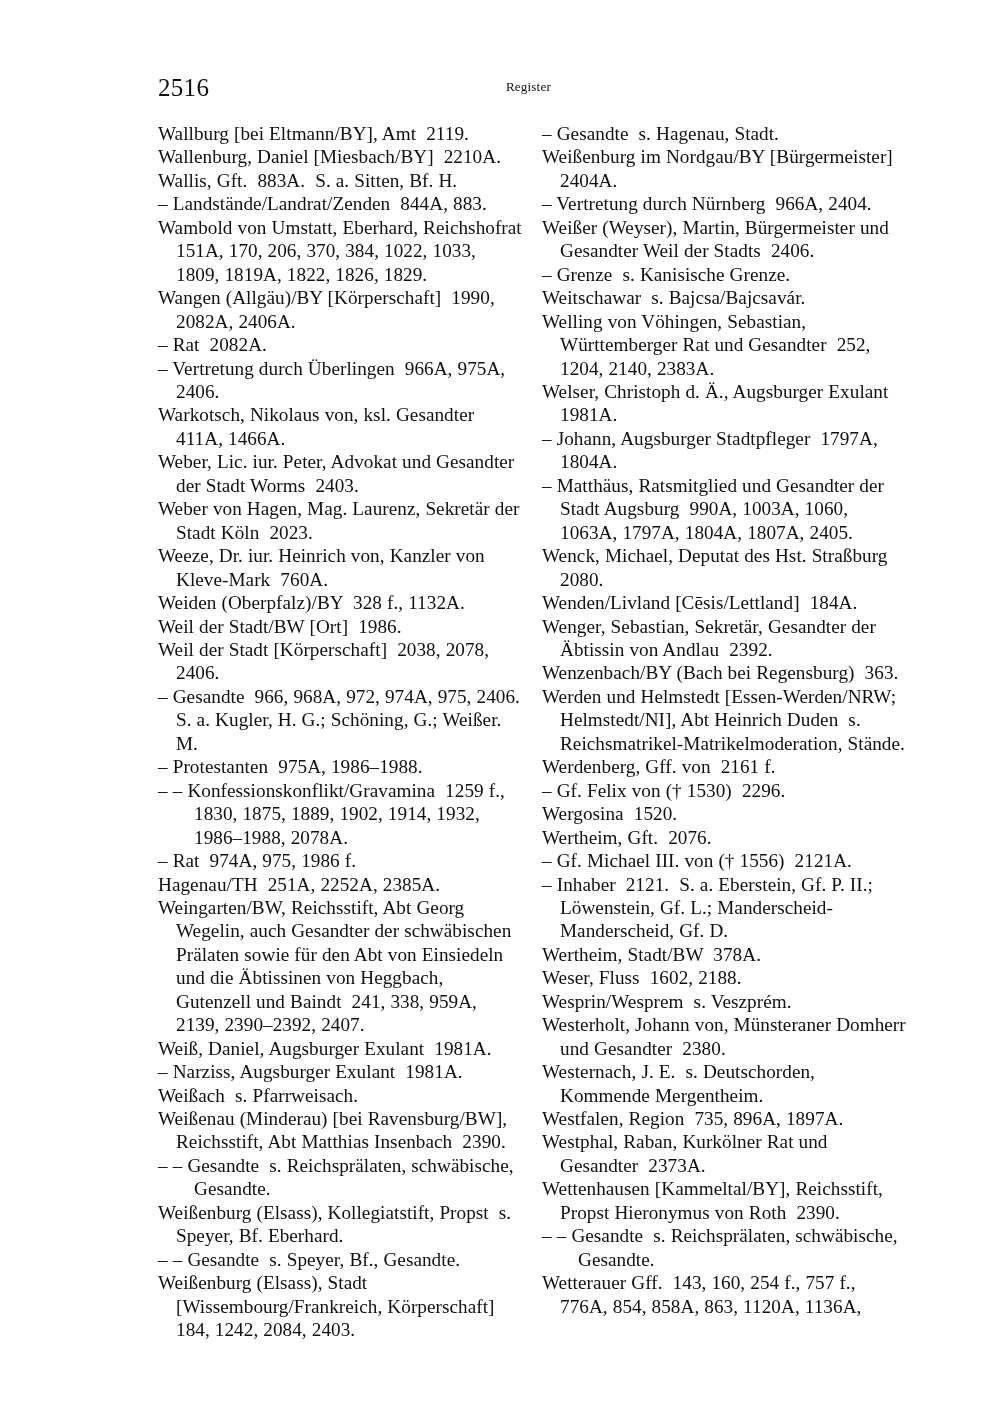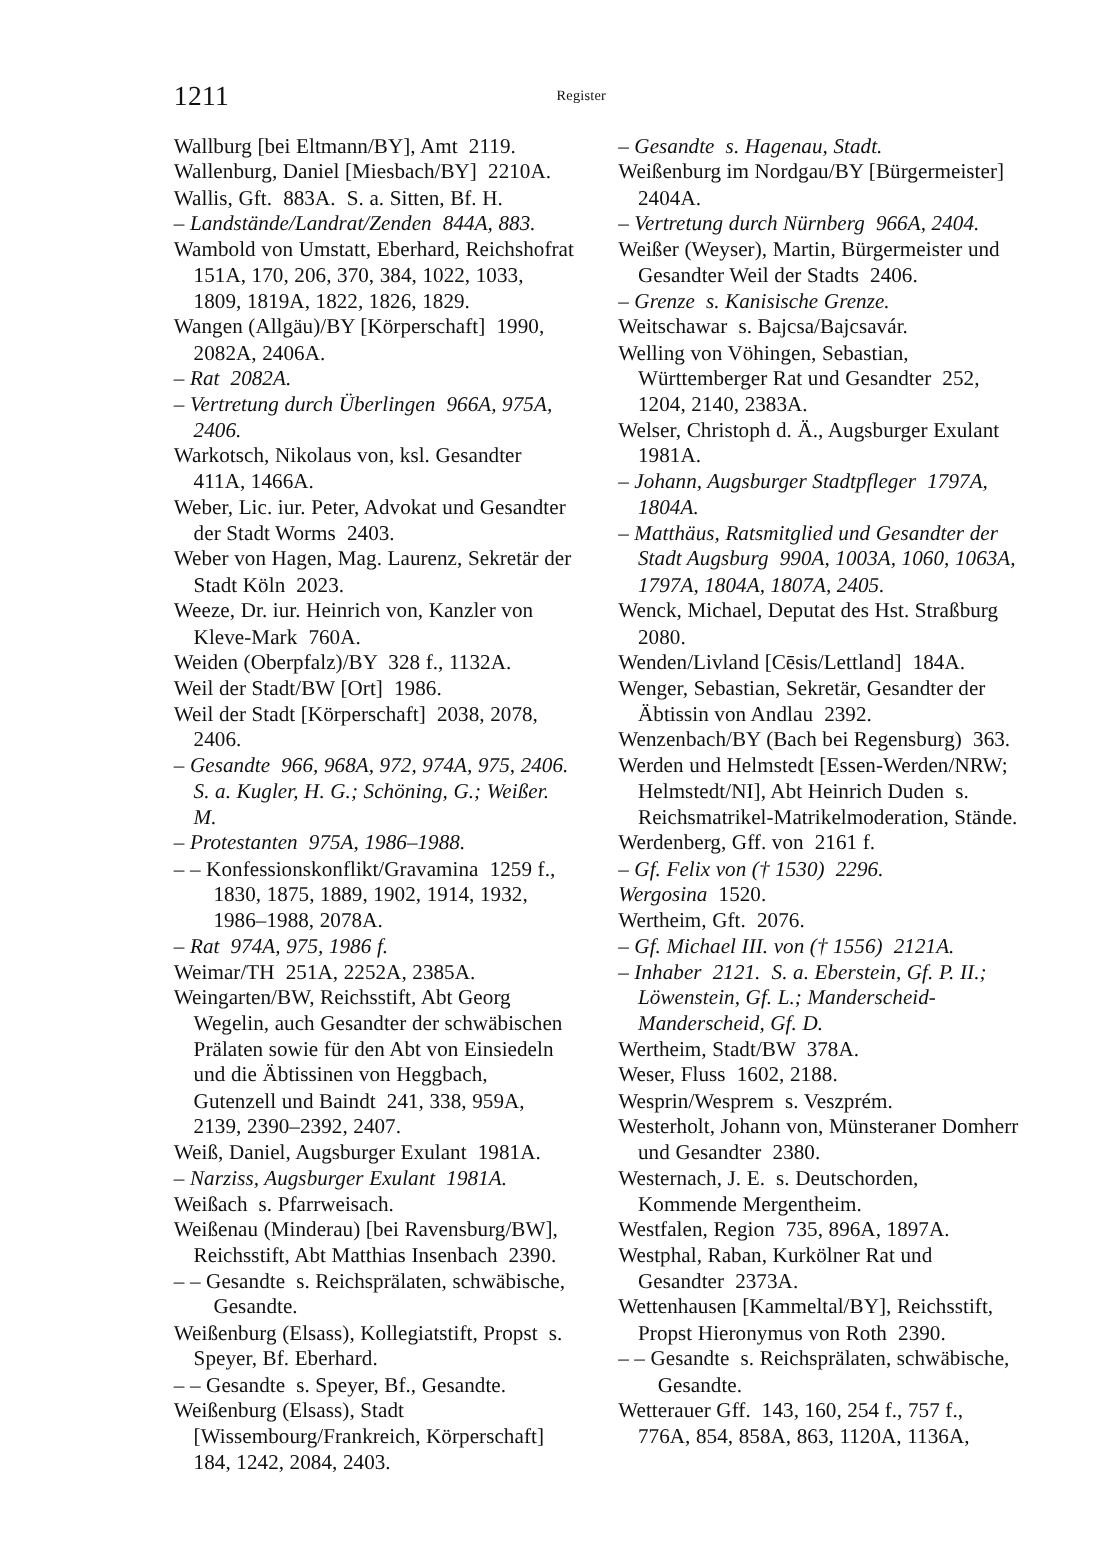--- a/index.html
+++ b/index.html
@@ -36,21 +36,21 @@
     top: 5px;
     font-size: 13px;
     letter-spacing: 0.2px;
   }
   .columns {
     position: absolute;
     left: 158px;
     top: 122px;
     width: 768px;
     display: flex;
-    gap: 40px;
+    gap: 20px;
   }
   .column {
     width: 364px;
   }
   .entry {
     font-size: 19.2px;
     line-height: 23.45px;
     text-align: left;
     margin: 0;
     white-space: pre-wrap;
@@ -58,37 +58,35 @@
     letter-spacing: 0.05px;
   }
   
   .lvl0 {
     padding-left: 18px;
     text-indent: -18px;
   }
   .lvl1 {
     padding-left: 18px;
     text-indent: -18px;
-    font-style: italic;
   }
   .lvl2 {
     padding-left: 36px;
     text-indent: -36px;
   }
   .italic {
-    font-style: italic;
   }
 </style>
 </head>
 <body>
 
 <div class="page">
 
   <div class="header">
-    <span class="folio">1211</span>
+    <span class="folio">2516</span>
     <span class="running-title">Register</span>
   </div>
 
   <div class="columns">
     <div class="column" id="col-left">
         <p class="entry lvl0">Wallburg [bei Eltmann/BY], Amt  2119.</p>
         <p class="entry lvl0">Wallenburg, Daniel [Miesbach/BY]  2210A.</p>
         <p class="entry lvl0">Wallis, Gft.  883A.  S. a. Sitten, Bf. H.</p>
         <p class="entry lvl1">– Landstände/Landrat/Zenden  844A, 883.</p>
         <p class="entry lvl0">Wambold von Umstatt, Eberhard, Reichshofrat  151A, 170, 206, 370, 384, 1022, 1033, 1809, 1819A, 1822, 1826, 1829.</p>
@@ -99,21 +97,21 @@
         <p class="entry lvl0">Weber, Lic. iur. Peter, Advokat und Gesandter der Stadt Worms  2403.</p>
         <p class="entry lvl0">Weber von Hagen, Mag. Laurenz, Sekretär der Stadt Köln  2023.</p>
         <p class="entry lvl0">Weeze, Dr. iur. Heinrich von, Kanzler von Kleve-Mark  760A.</p>
         <p class="entry lvl0">Weiden (Oberpfalz)/BY  328 f., 1132A.</p>
         <p class="entry lvl0">Weil der Stadt/BW [Ort]  1986.</p>
         <p class="entry lvl0">Weil der Stadt [Körperschaft]  2038, 2078, 2406.</p>
         <p class="entry lvl1">– Gesandte  966, 968A, 972, 974A, 975, 2406.  S. a. Kugler, H. G.; Schöning, G.; Weißer. M.</p>
         <p class="entry lvl1">– Protestanten  975A, 1986–1988.</p>
         <p class="entry lvl2">– – Konfessionskonflikt/Gravamina  1259 f., 1830, 1875, 1889, 1902, 1914, 1932, 1986–1988, 2078A.</p>
         <p class="entry lvl1">– Rat  974A, 975, 1986 f.</p>
-        <p class="entry lvl0">Weimar/TH  251A, 2252A, 2385A.</p>
+        <p class="entry lvl0">Hagenau/TH  251A, 2252A, 2385A.</p>
         <p class="entry lvl0">Weingarten/BW, Reichsstift, Abt Georg Wegelin, auch Gesandter der schwäbischen Prälaten sowie für den Abt von Einsiedeln und die Äbtissinen von Heggbach, Gutenzell und Baindt  241, 338, 959A, 2139, 2390–2392, 2407.</p>
         <p class="entry lvl0">Weiß, Daniel, Augsburger Exulant  1981A.</p>
         <p class="entry lvl1">– Narziss, Augsburger Exulant  1981A.</p>
         <p class="entry lvl0">Weißach  s. Pfarrweisach.</p>
         <p class="entry lvl0">Weißenau (Minderau) [bei Ravensburg/BW], Reichsstift, Abt Matthias Insenbach  2390.</p>
         <p class="entry lvl2">– – Gesandte  s. Reichsprälaten, schwäbische, Gesandte.</p>
         <p class="entry lvl0">Weißenburg (Elsass), Kollegiatstift, Propst  s. Speyer, Bf. Eberhard.</p>
         <p class="entry lvl2">– – Gesandte  s. Speyer, Bf., Gesandte.</p>
         <p class="entry lvl0">Weißenburg (Elsass), Stadt [Wissembourg/Frankreich, Körperschaft]  184, 1242, 2084, 2403.</p>
       </div>

